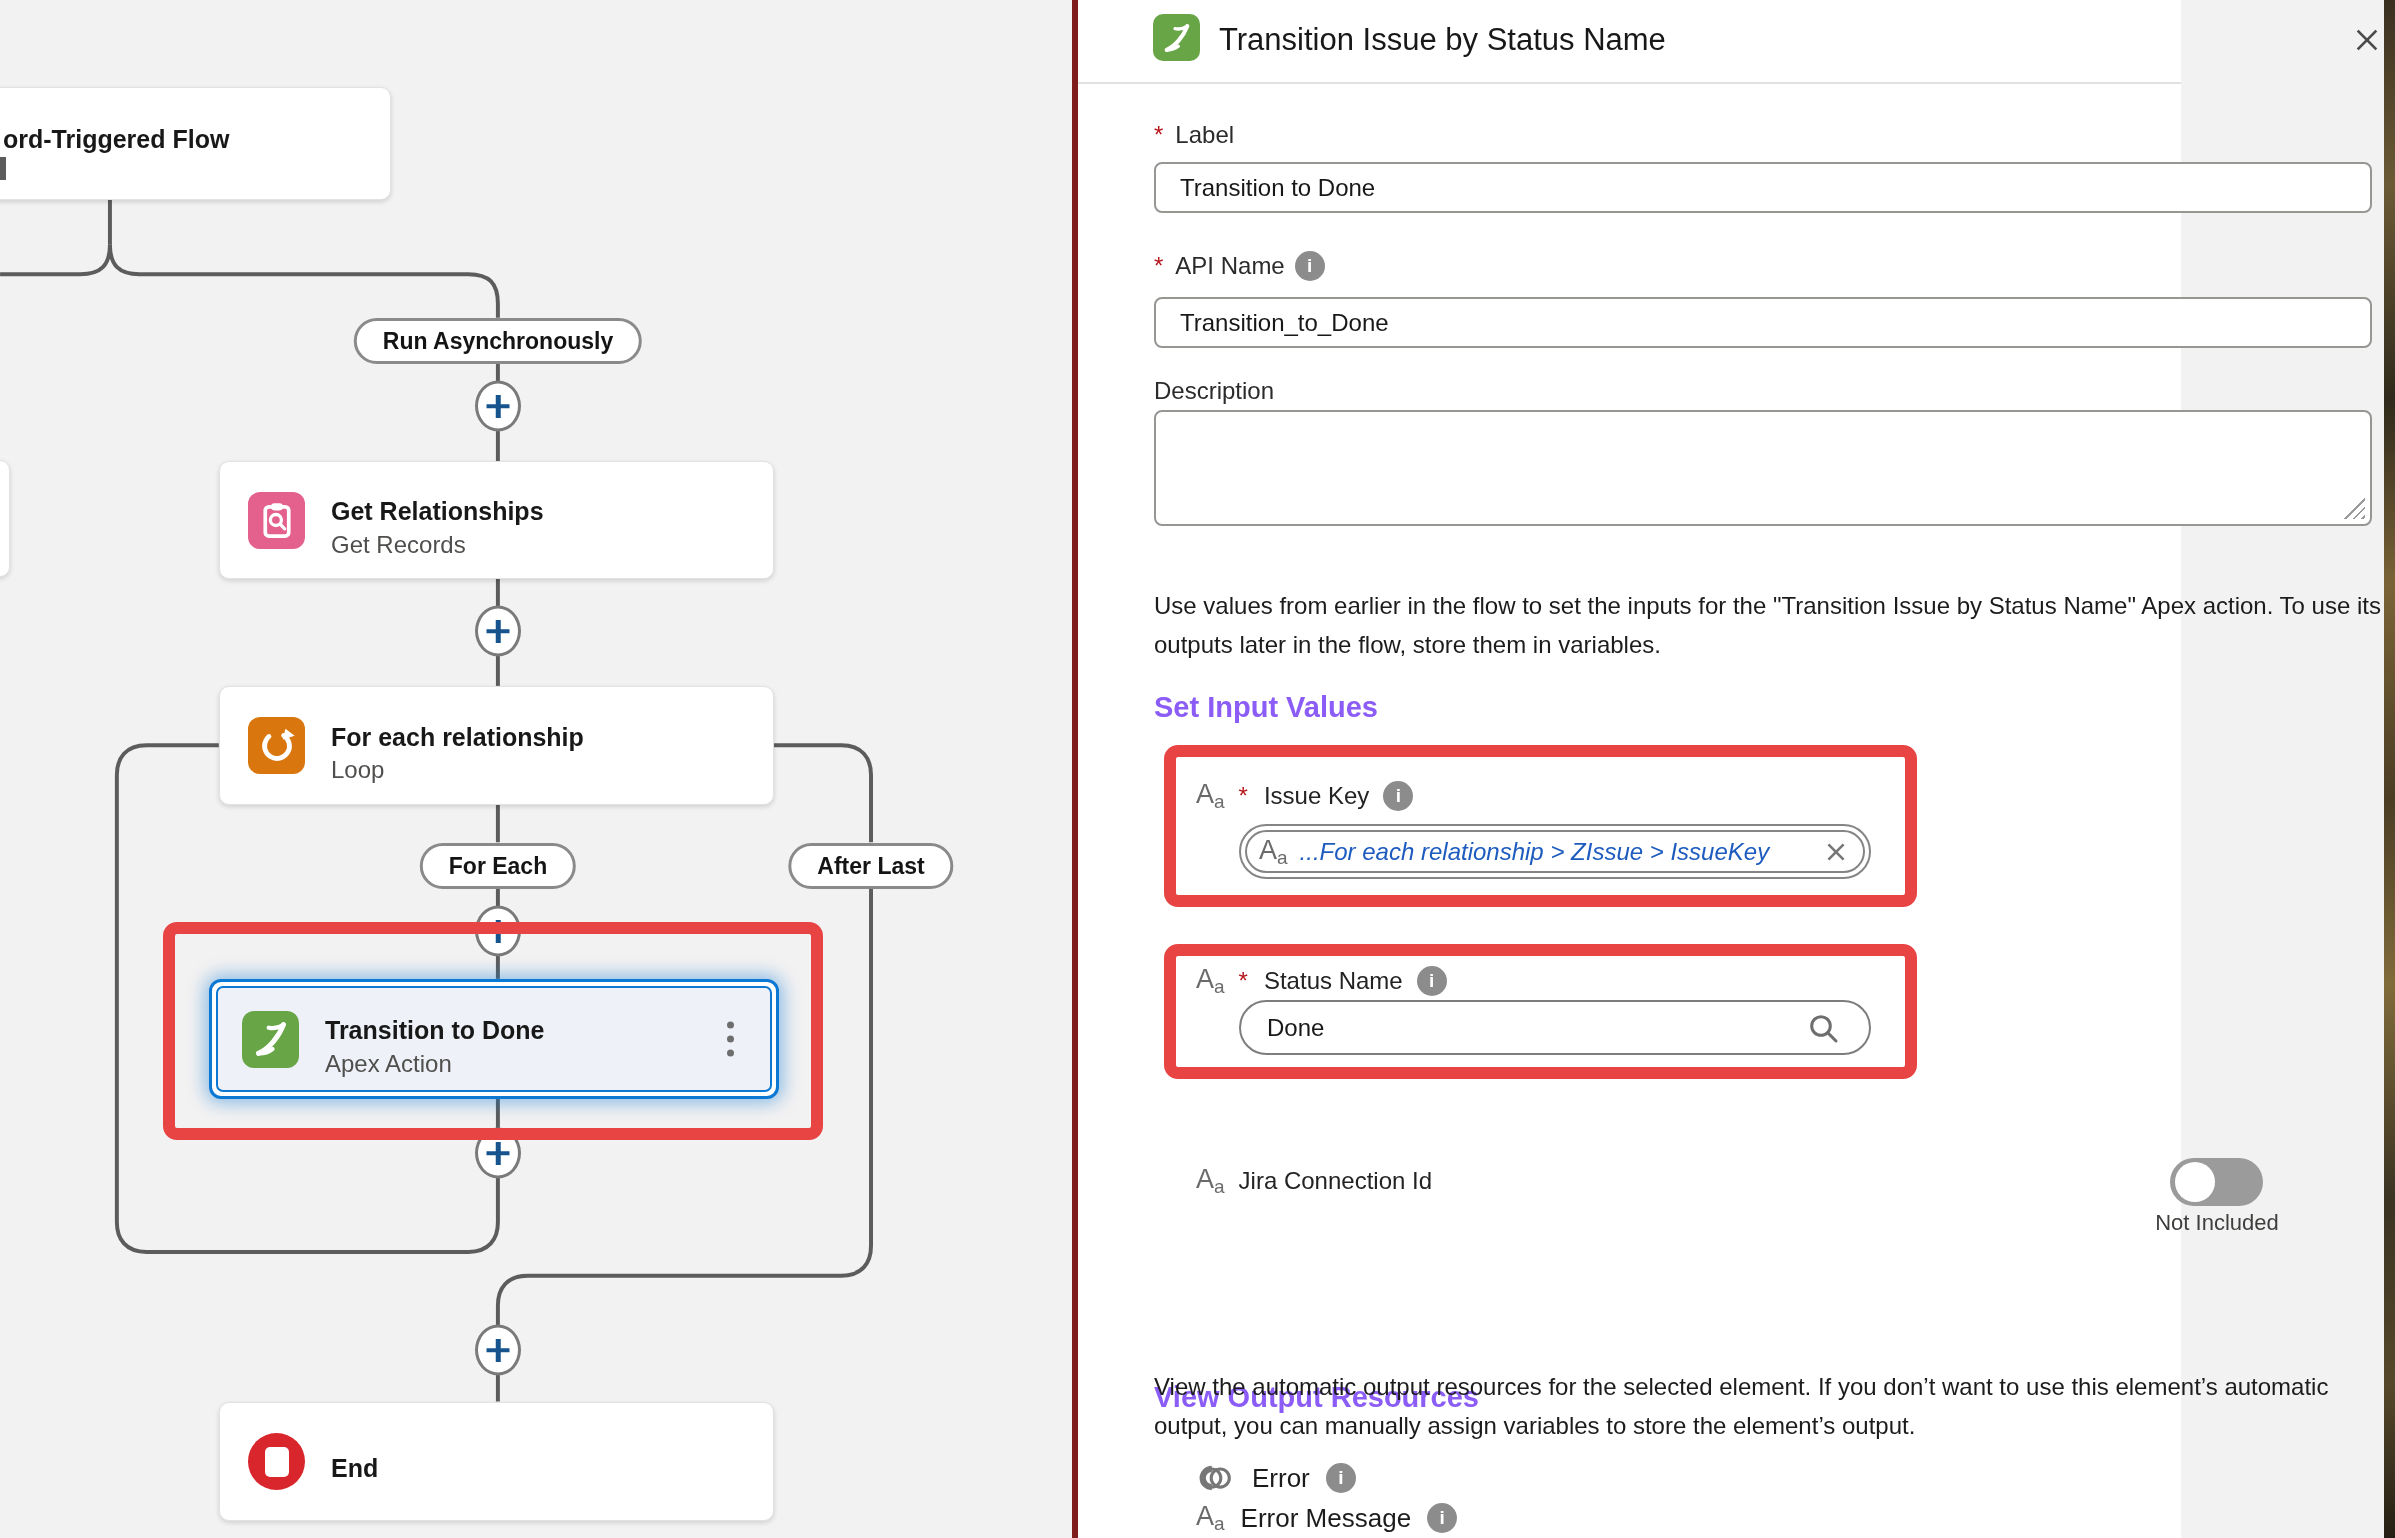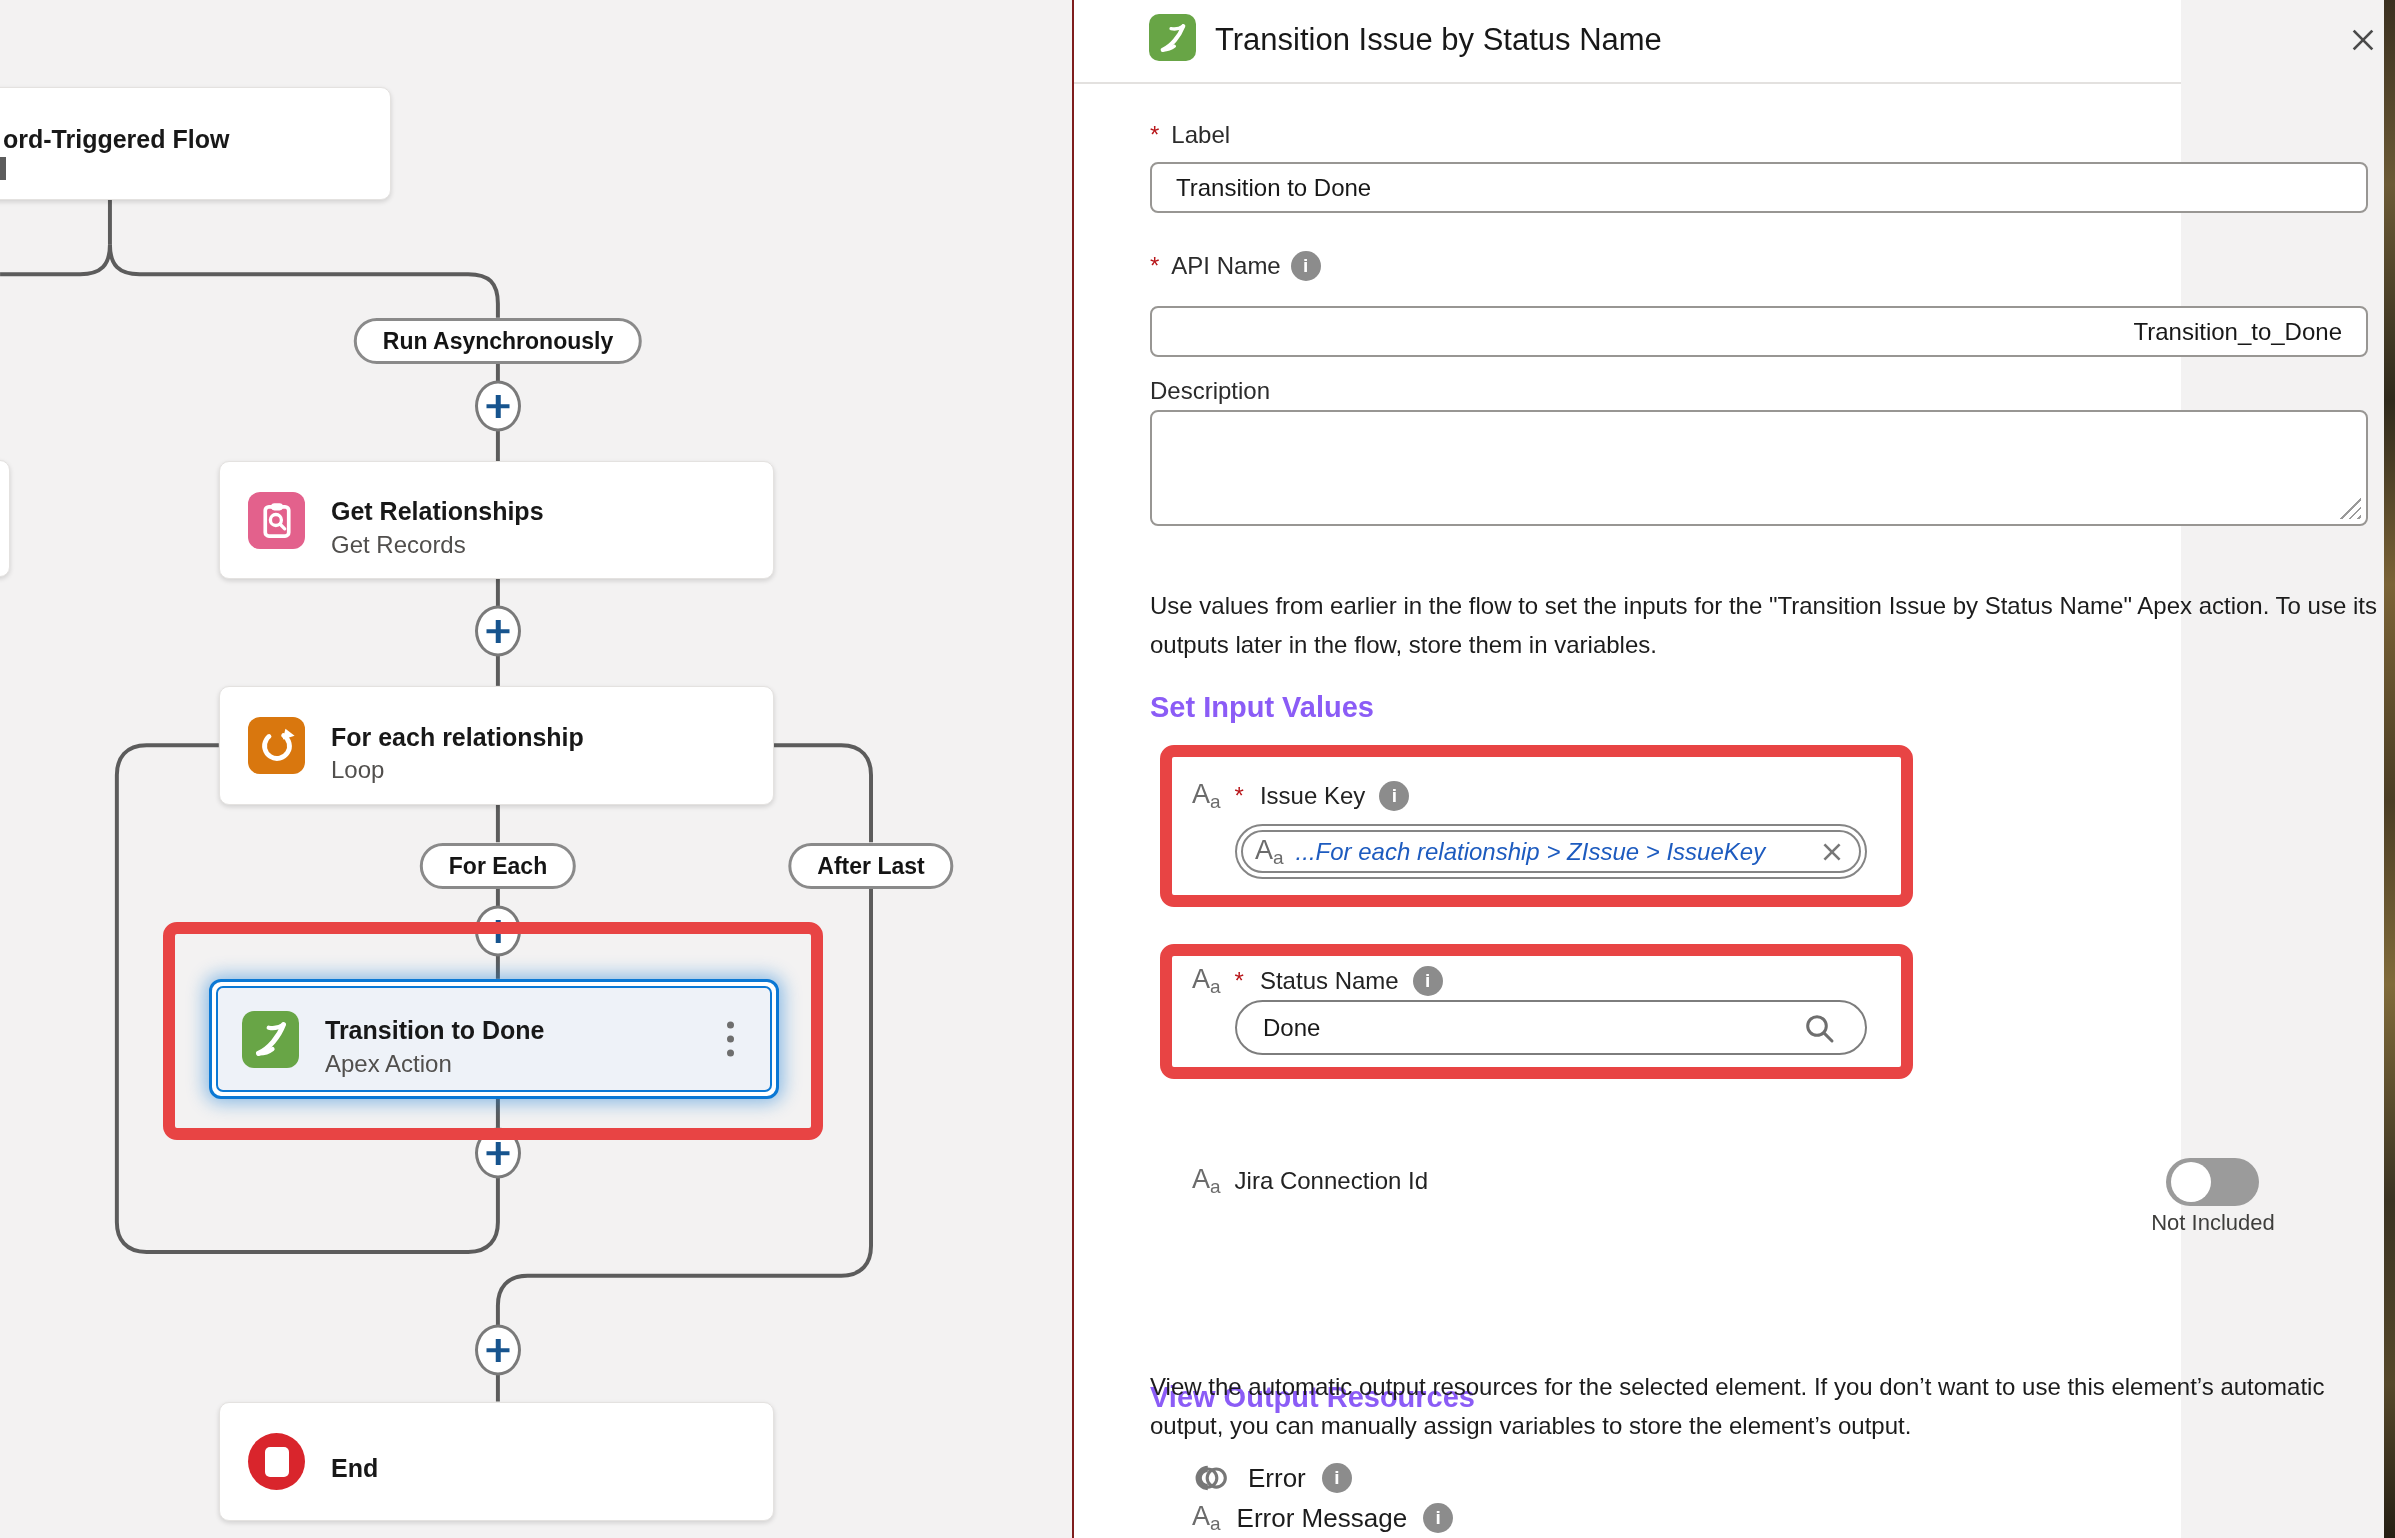--- a/index.html
+++ b/index.html
@@ -31,21 +31,21 @@
              box-shadow:0 0 18px 4px rgba(11,120,212,.45);cursor:pointer;}
   .sel-inner{height:100%;border:2px solid #0b78d4;border-radius:7px;background:#eef2f8;
              display:flex;align-items:center;gap:26px;padding-left:24px;position:relative;}
   .kebab{position:absolute;right:30px;top:50%;transform:translateY(-50%);display:flex;
          flex-direction:column;gap:7px;cursor:pointer;padding:6px;}
   .kebab i{width:7px;height:7px;border-radius:50%;background:#6e6e6e;display:block;}
   .frag{position:absolute;width:6px;height:23px;background:#5c5c5c;}
 
   
   .panel{position:absolute;left:1072px;top:0;width:1109px;height:1538px;background:#fff;
-         border-left:2px solid #7f1d1d;z-index:6;}
+         border-left:6px solid #7f1d1d;z-index:6;}
   .panel-header{position:absolute;left:0;top:0;width:100%;height:84px;border-bottom:2px solid #e3e1df;}
   .panel-icon{position:absolute;left:75px;top:14px;width:47px;height:47px;border-radius:10px;
               display:flex;align-items:center;justify-content:center;}
   .panel-title{position:absolute;left:141px;top:22px;font-size:31px;color:#181818;}
   .close-btn{position:absolute;left:1267px;top:18px;width:44px;height:44px;display:flex;
              align-items:center;justify-content:center;cursor:pointer;}
   .flabel{position:absolute;font-size:24px;color:#2b2b2b;display:flex;align-items:center;gap:10px;}
   .req{color:#b8161a;font-size:24px;margin-right:2px;}
   .tinput{position:absolute;left:76px;width:1218px;height:51px;border:2px solid #989693;
           border-radius:8px;font-size:24px;padding:0 24px;color:#181818;
@@ -207,21 +207,21 @@
       <span class="req">*</span>
       <span>Label</span>
     </div>
     <input class="tinput" style="top: 162px;" value="Transition to Done">
 
     <div class="flabel" style="left:76px;top:251px;">
       <span class="req">*</span>
       <span>API Name</span>
       <span class="info">i</span>
     </div>
-    <input class="tinput" style="top: 306px; text-align: right;" value="Transition_to_Done">
+    <input class="tinput" style="top: 297px;" value="Transition_to_Done">
 
     <div class="flabel" style="left:76px;top:377px;justify-content:flex-end;">
       <span>Description</span>
     </div>
     <div class="tarea">
       <div class="grip"></div>
     </div>
 
     <div class="para" style="top:586px;">Use values from earlier in the flow to set the inputs for the "Transition Issue by Status Name" Apex action. To use its outputs later in the flow, store them in variables.</div>
 

